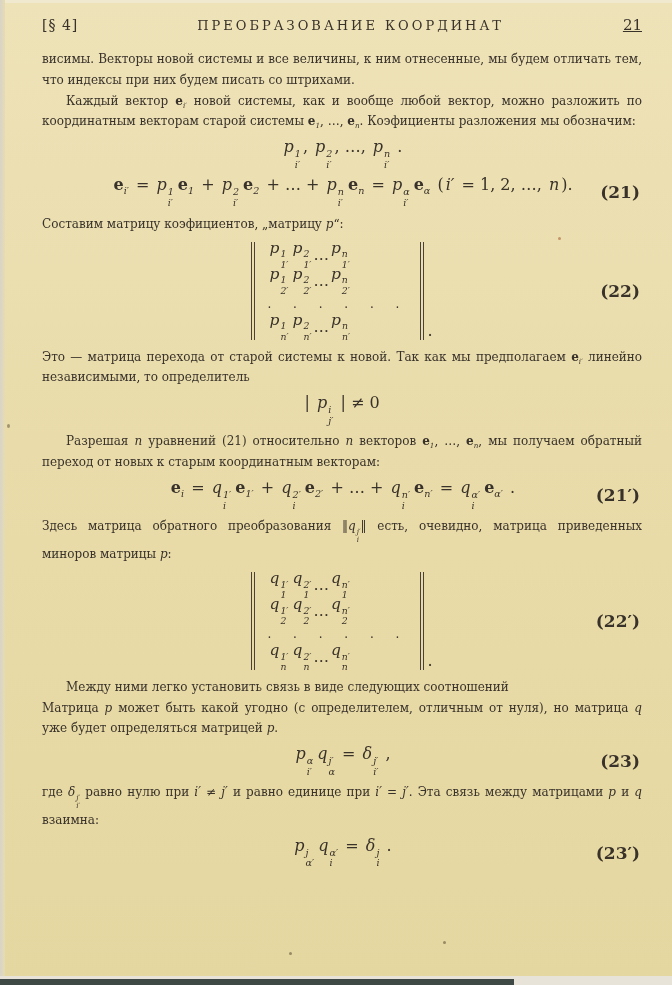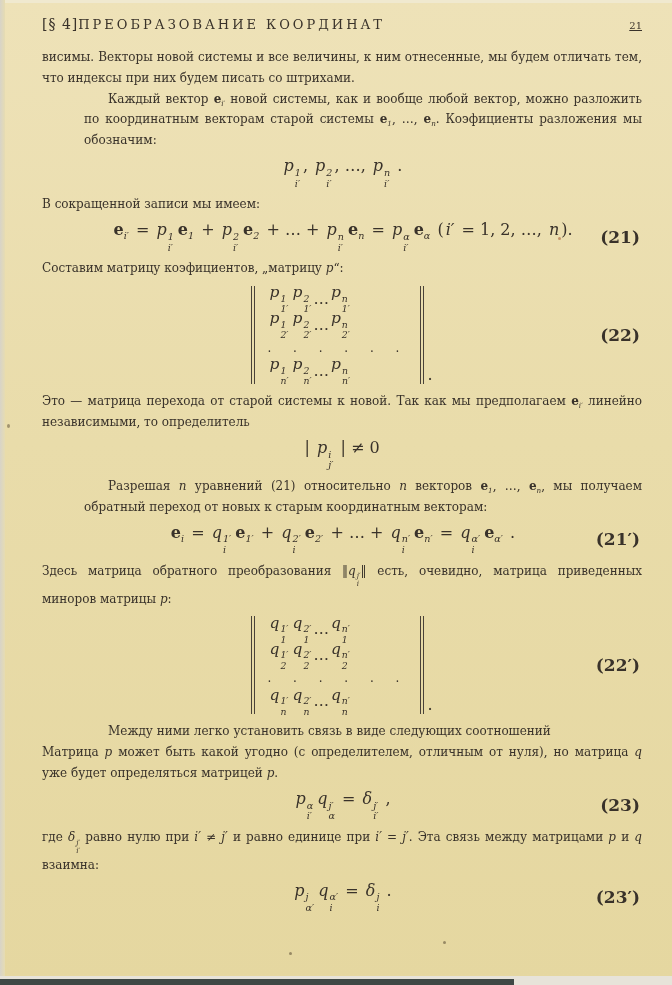--- a/index.html
+++ b/index.html
@@ -24,30 +24,30 @@
   .speck { position: absolute; border-radius: 50%; }
   .s1 { left: 558px; top: 237px; width: 3px; height: 3px; background: #a4552f; opacity: .55; }
   .s2 { left: 289px; top: 952px; width: 3px; height: 3px; background: #4a3c28; opacity: .5; }
   .s3 { left: 443px; top: 941px; width: 3px; height: 3px; background: #4a3c28; opacity: .5; }
   .s4 { left: 7px; top: 424px; width: 3px; height: 4px; background: #4a3c28; opacity: .45; }
 
   .inner { position: relative; padding: 16px 30px 0 42px; }
 
   .header { display: flex; align-items: baseline; margin-bottom: 15px; }
   .sec { font-size: 14px; letter-spacing: 1px; }
-  .title { flex: 1; text-align: left; font-size: 13px; letter-spacing: 3px; }
-  .pageno { font-size: 10px; text-decoration: underline; }
+  .title { flex: 1; text-align: center; font-size: 13px; letter-spacing: 3px; }
+  .pageno { font-size: 15px; text-decoration: underline; }
 
   .para {
     margin: 0;
     font-size: 12px;
     line-height: 20.8px;
     text-align: justify;
   }
-  .para.indent { text-indent: 24px; margin-left: 42px; }
+  .para.indent { text-indent: 24px; }
 
   
   .vb { font-style: italic; }
   .vb.bold { font-style: normal; font-weight: bold; }
   .var { white-space: nowrap; }
   .var sup, .var sub { font-size: 0.6em; font-style: italic; line-height: 1; }
   .ss {
     display: inline-flex; flex-direction: column; align-items: flex-start;
     font-size: 0.6em; line-height: 1.12; font-style: italic;
     vertical-align: -0.5em; margin-left: 1px;
@@ -97,21 +97,20 @@
                 <span class="ssl">1</span>
                 <span class="ssl">i′</span>
               </span></span><span>, </span><span class="var"><span class="vb">p</span><span class="ss">
                 <span class="ssl">2</span>
                 <span class="ssl">i′</span>
               </span></span><span>, …, </span><span class="var"><span class="vb">p</span><span class="ss">
                 <span class="ssl">n</span>
                 <span class="ssl">i′</span>
               </span></span><span> .</span></span>
         </div>
-        <p class="para"><span>В сокращенной записи мы имеем:</span></p>
         <div class="formula-line">
           <span><span class="var"><span class="vb bold">e</span><sub>i′</sub></span><span> = </span><span class="var"><span class="vb">p</span><span class="ss">
                 <span class="ssl">1</span>
                 <span class="ssl">i′</span>
               </span></span><span class="var"><span class="vb bold">e</span><sub>1</sub></span><span> + </span><span class="var"><span class="vb">p</span><span class="ss">
                 <span class="ssl">2</span>
                 <span class="ssl">i′</span>
               </span></span><span class="var"><span class="vb bold">e</span><sub>2</sub></span><span> + … + </span><span class="var"><span class="vb">p</span><span class="ss">
                 <span class="ssl">n</span>
                 <span class="ssl">i′</span>

